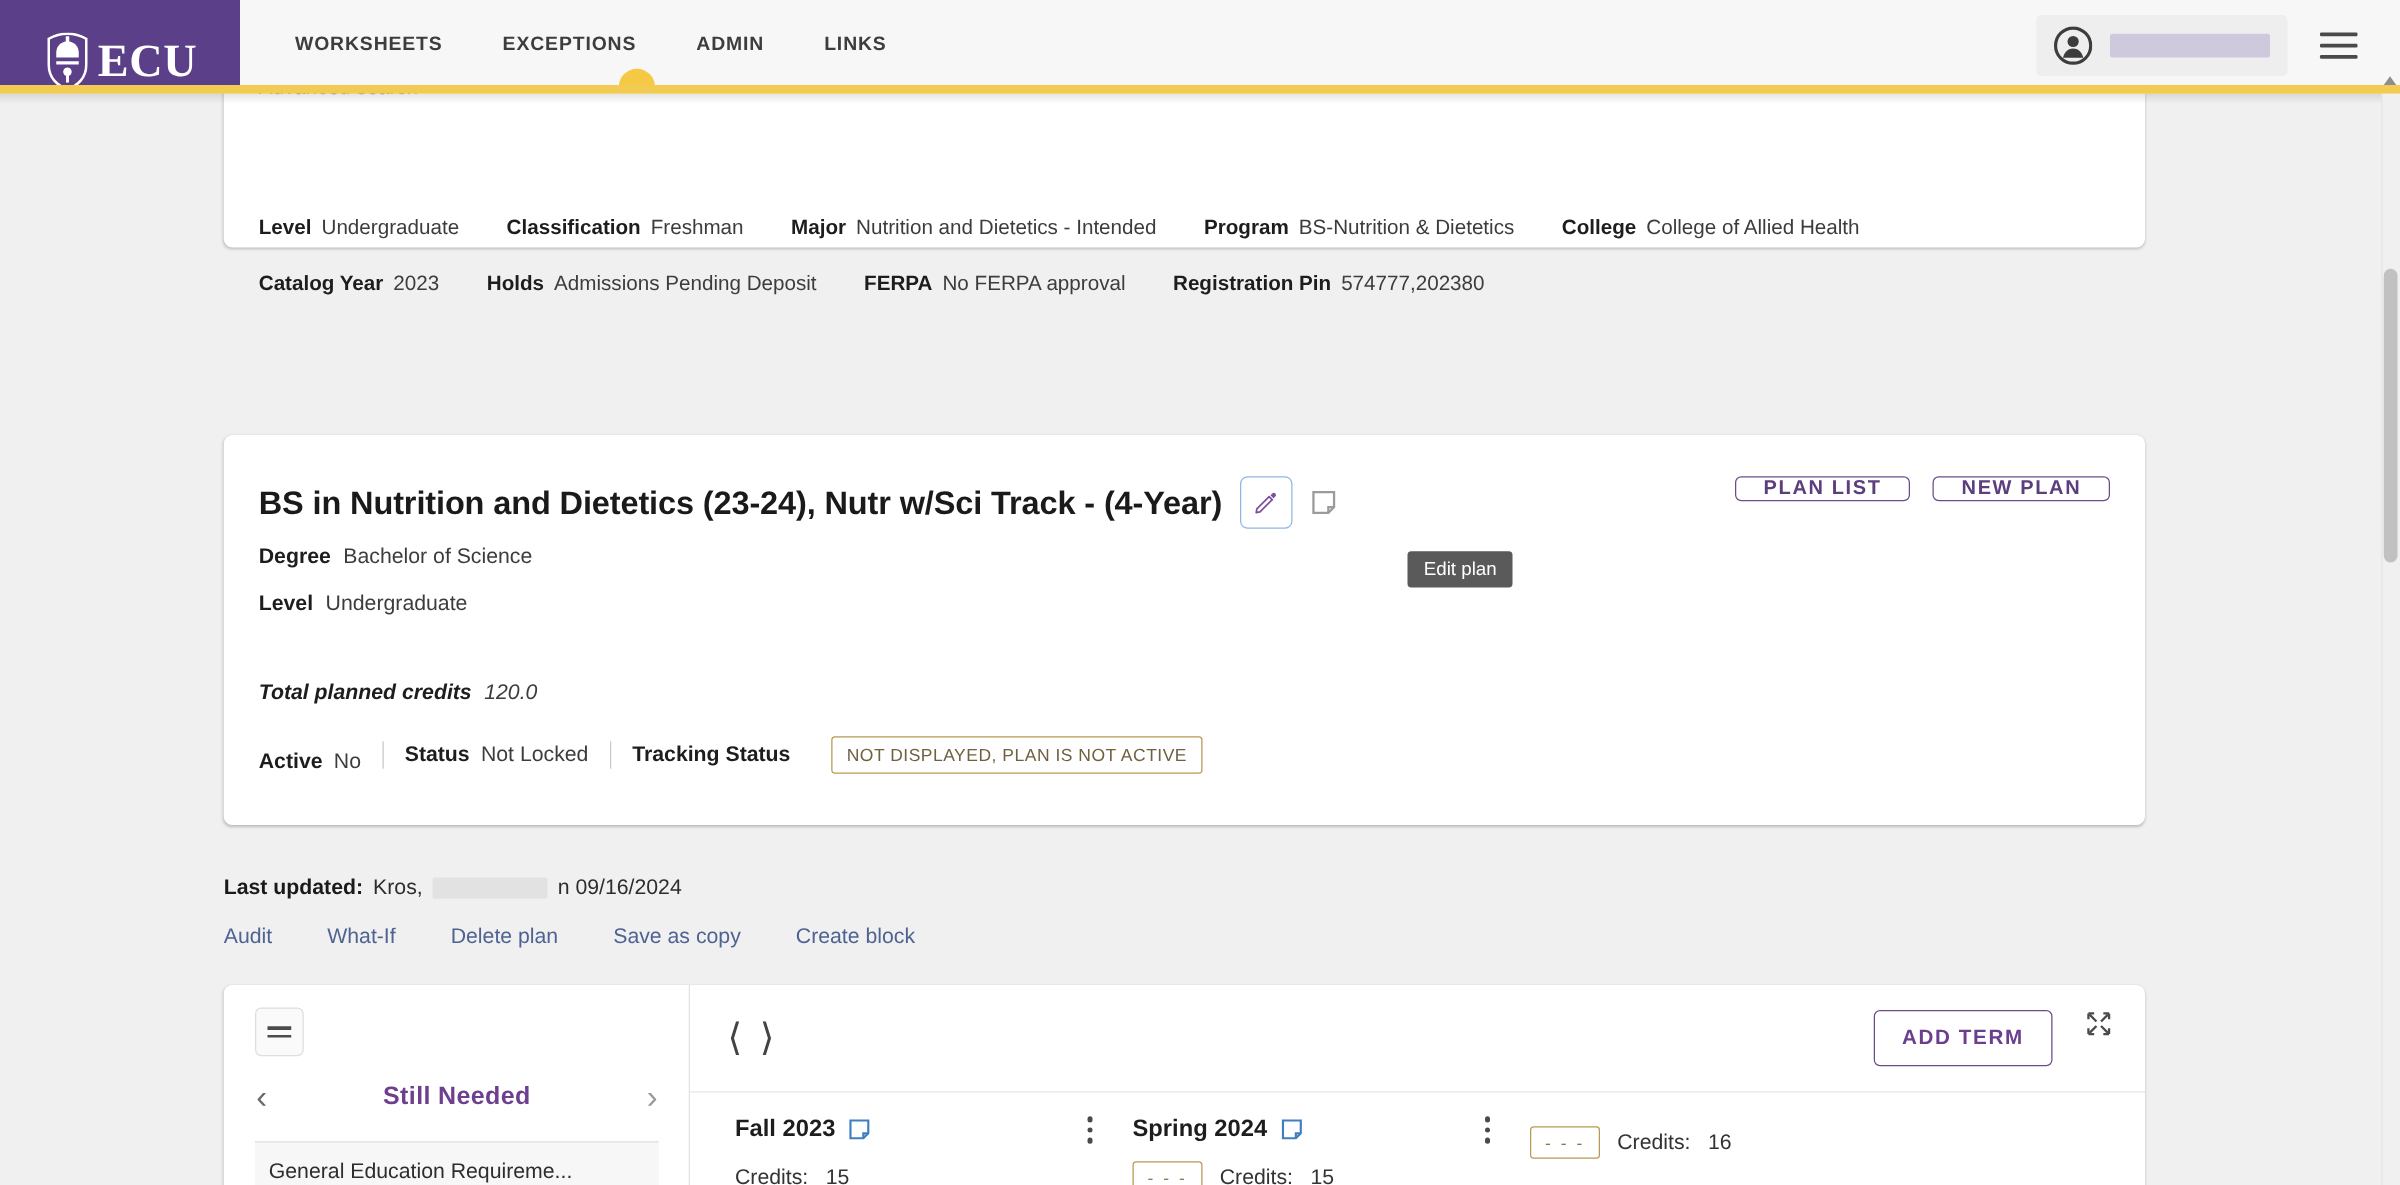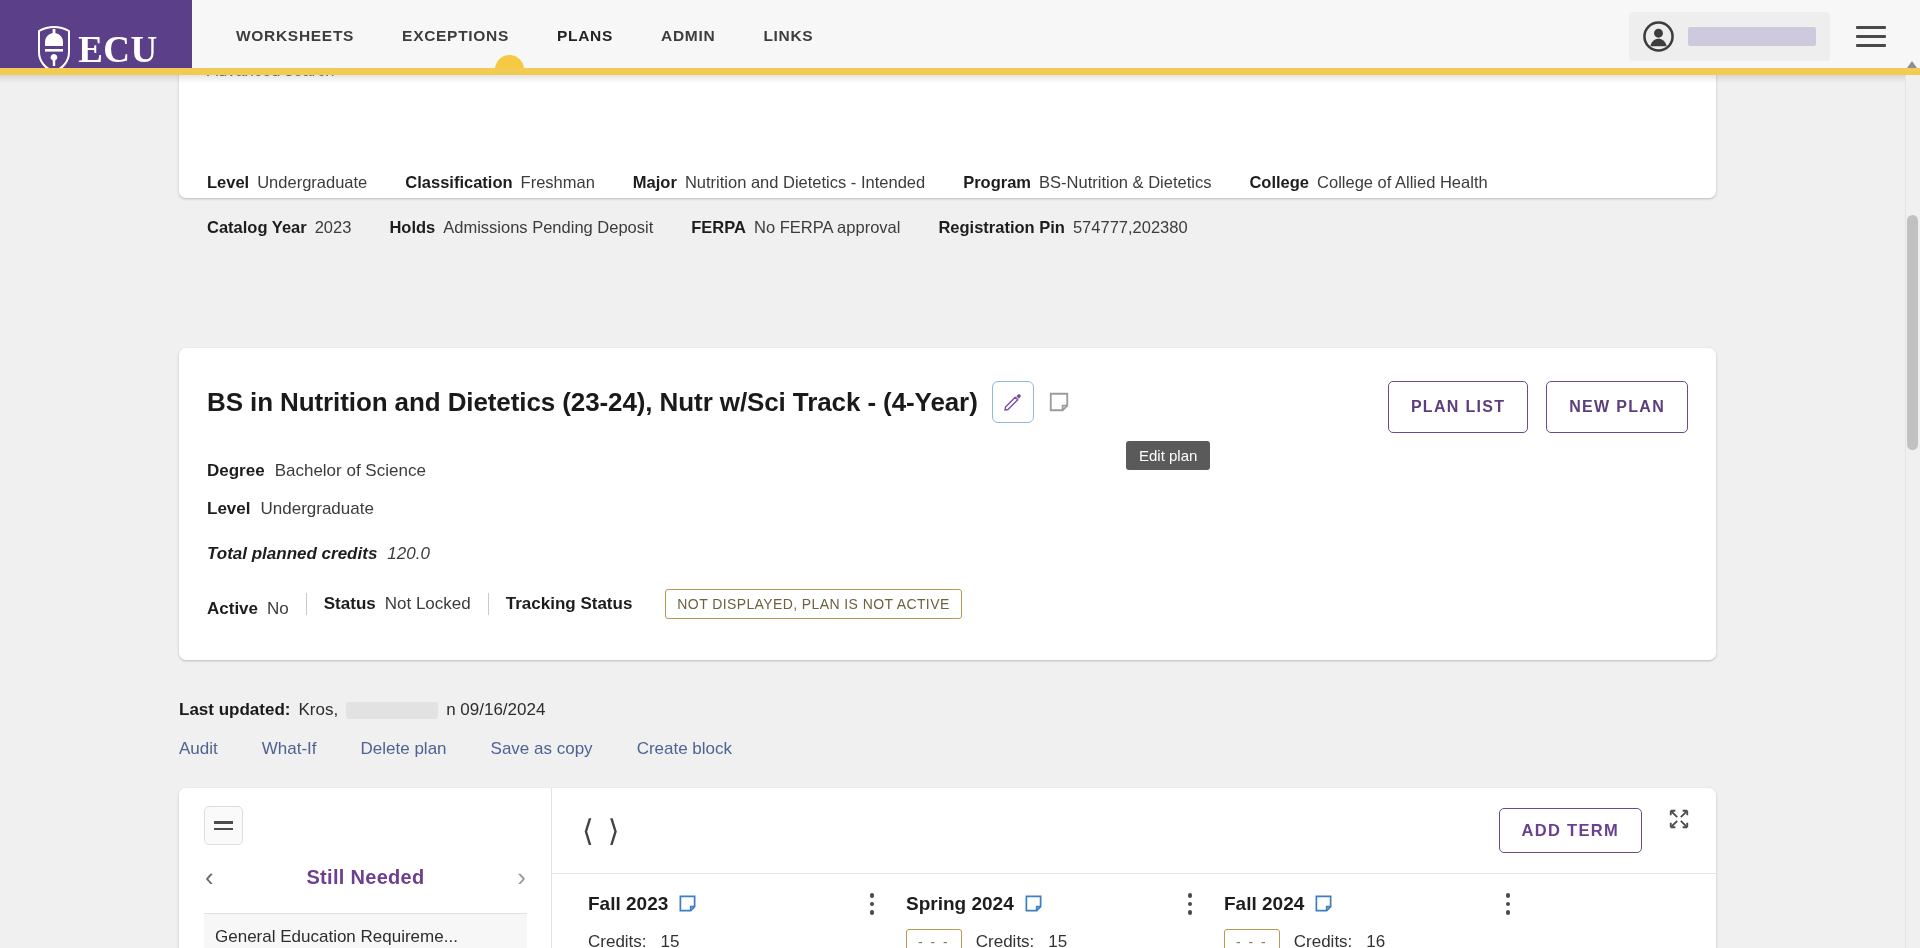--- a/index.html
+++ b/index.html
@@ -105,23 +105,23 @@
     position: absolute; left: 1126px; top: 366px;
     background: #5a5a5a; color: #fff; font-size: 15px;
     padding: 6px 13px; border-radius: 3px; white-space: nowrap;
   }
   .plan-actions {
     position: absolute; right: 28px; top: 33px; display: flex; gap: 18px;
   }
   .obtn {
     border: 1px solid #6c4b8b; border-radius: 5px; background: #fff;
     color: #5c3d7d; font-size: 16px; font-weight: 700; letter-spacing: 1.3px;
-    padding: 16px 22px; cursor: pointer; white-space: nowrap;
-  }
-  .plan-meta { position: absolute; left: 28px; top: 113px; }
+    padding: 0 22px; cursor: pointer; white-space: nowrap;
+  }
+  .plan-meta { position: absolute; left: 28px; top: 87px; }
   .meta-line { display: flex; align-items: baseline; gap: 10px; margin-bottom: 18px; }
   .meta-line .k { font-size: 17px; font-weight: 700; color: #1d1d1d; }
   .meta-line .v { font-size: 17px; color: #3c3c3c; }
   .credits-line { position: absolute; left: 28px; top: 196px; display: flex; gap: 10px; align-items: baseline; font-style: italic; }
   .credits-line .k { font-size: 17px; font-weight: 700; color: #1d1d1d; }
   .credits-line .v { font-size: 17px; color: #3c3c3c; }
   .status-line {
     position: absolute; left: 28px; top: 240px; display: flex; align-items: center; gap: 0;
   }
   .status-seg { display: flex; align-items: baseline; gap: 9px; padding: 0 17px; }
@@ -249,21 +249,20 @@
           <path d="M20 28 a3.4 3.4 0 1 1 -0.1 0 Z" fill="#ffffff"></path>
           <rect x="18.8" y="31" width="2.4" height="9" fill="#ffffff"></rect>
         </svg>
         <span class="ecu-word">ECU</span>
       </div>
     </div>
 
     <div class="navlinks">
       <div class="navlink">WORKSHEETS</div>
       <div class="navlink">EXCEPTIONS</div>
-      <div class="navlink active">PLANS</div>
       <div class="navlink">ADMIN</div>
       <div class="navlink">LINKS</div>
     </div>
 
     <div class="nav-right">
       <div class="account-chip">
         <svg class="avatar-ic" viewBox="0 0 32 32">
           <circle cx="16" cy="16" r="14.5" fill="none" stroke="#3d3d3d" stroke-width="2.6"></circle>
           <circle cx="16" cy="12.6" r="4.6" fill="#3d3d3d"></circle>
           <path d="M7.6 26 C9 20.6 12.2 18.4 16 18.4 C19.8 18.4 23 20.6 24.4 26 Z" fill="#3d3d3d"></path>
@@ -472,34 +471,20 @@
             </div>
             <div class="term-sub">
               <span class="dash-badge">- - -</span>
               <span class="credits-txt">Credits:</span>
               <span class="credits-txt">15</span>
             </div>
 
           </div>
 
           <div class="term-col">
-            <div class="term-head">
-              <div class="term-name-wrap">
-                <span class="term-name">Fall 2024</span>
-                <svg class="note-ic" viewBox="0 0 24 24">
-                  <path d="M3 3 H21 V16 L16 21 H3 Z" fill="none" stroke="#3f7fbf" stroke-width="2.2"></path>
-                  <path d="M16 21 V16 H21" fill="none" stroke="#3f7fbf" stroke-width="2.2"></path>
-                </svg>
-              </div>
-              <div class="kebab">
-                  <i></i>
-                  <i></i>
-                  <i></i>
-                </div>
-            </div>
             <div class="term-sub">
               <span class="dash-badge">- - -</span>
               <span class="credits-txt">Credits:</span>
               <span class="credits-txt">16</span>
             </div>
 
           </div>
 
         </div>
       </div>

